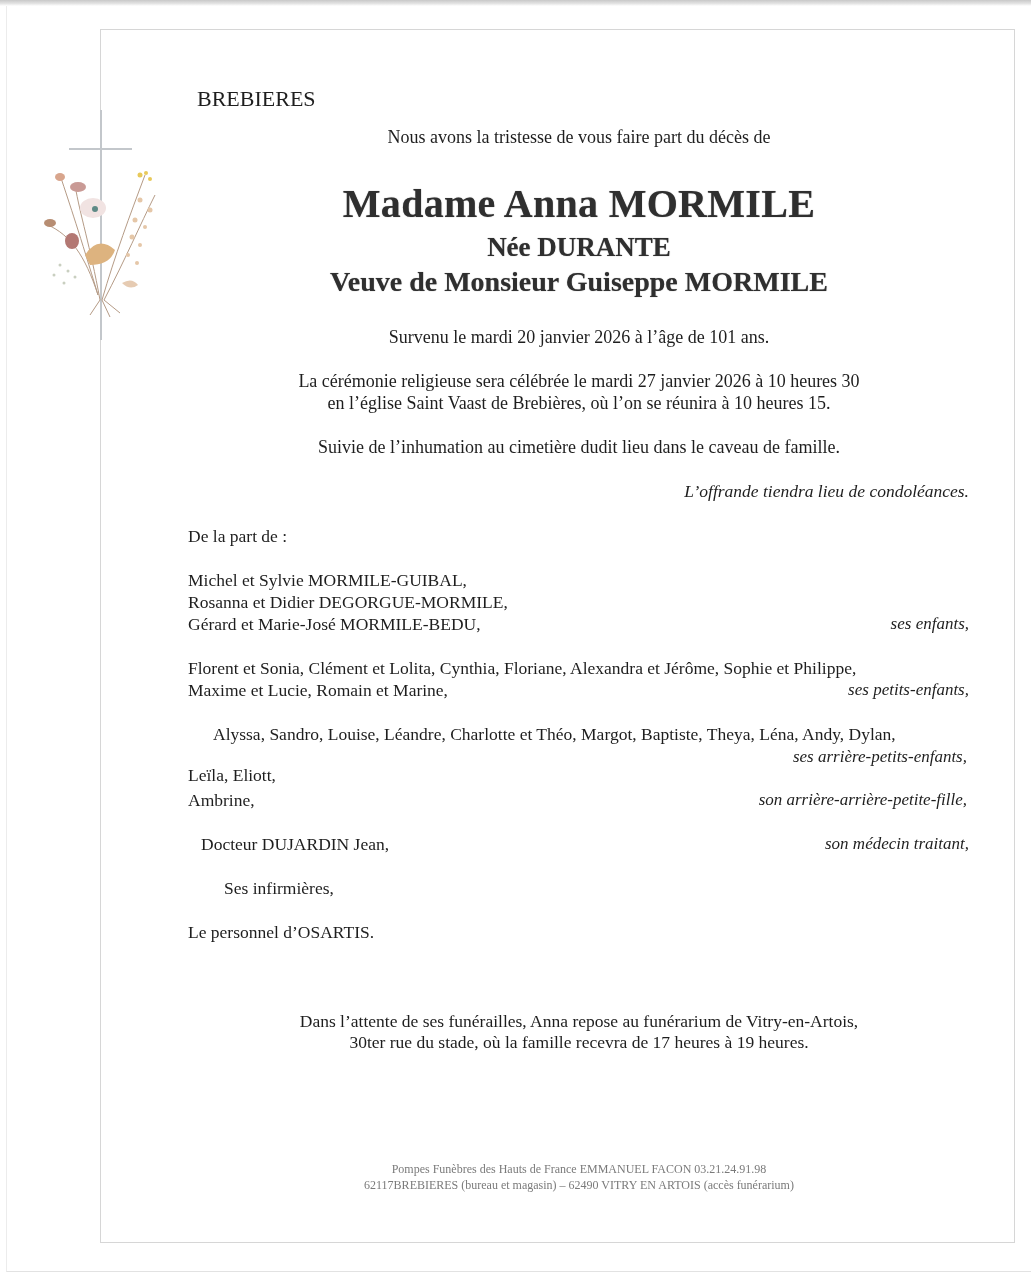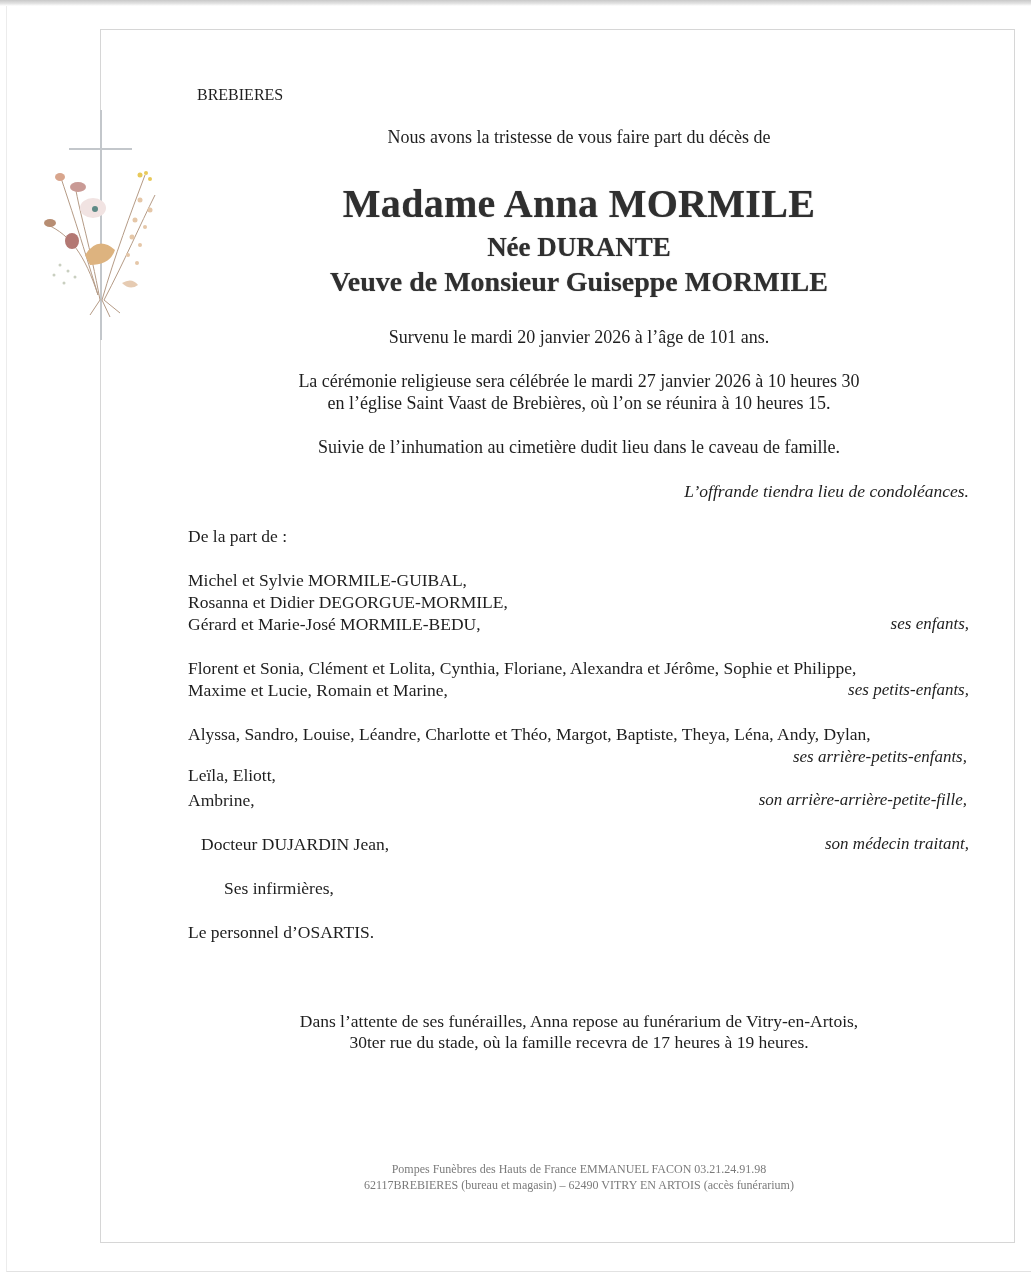--- a/index.html
+++ b/index.html
@@ -20,21 +20,21 @@
     border:1px solid #d6d6d6; box-sizing:border-box;
   }
   .cross-line {
     position:absolute; left:100px; top:110px; width:2px; height:230px; background:#c3c7cb;
   }
   .cross-bar {
     position:absolute; left:69px; top:148px; width:63px; height:2px; background:#c3c7cb;
   }
   .flowers { position:absolute; left:40px; top:165px; width:130px; height:160px; }
   .t { position:absolute; white-space:nowrap; margin:0; }
-  .city { left:197px; top:86px; font-size:16px;text-align:center; }
+  .city { left:197px; top:86px; font-size:22px;text-align:center; }
   .intro { top:127px; font-size:18px; left:0; width:1158px; text-align:center; }
   .name-main { top:180px; font-size:40px; font-weight:bold; color:#2f2f2f; left:0; width:1158px; text-align:center; letter-spacing:0.3px; text-shadow:0 0 1px #888; }
   .name-born { top:232px; font-size:27px; font-weight:bold; color:#2f2f2f; left:0; width:1158px; text-align:center; text-shadow:0 0 1px #888; }
   .name-widow { top:266px; font-size:28px; font-weight:bold; color:#2f2f2f; left:0; width:1158px; text-align:center; text-shadow:0 0 1px #888; }
   .body-line { font-size:18px; left:0; width:1158px; text-align:center; }
   .right-it { font-style:italic; font-size:17px; text-align:center; right:62px; }
   .left-txt { left:188px; font-size:17.5px; font-family:"Liberation Sans Narrow","Liberation Serif", serif; }
   .footer { font-size:12px; color:#7a7a7a; left:0; width:1158px; text-align:center; }
 </style>
 </head>
@@ -104,21 +104,21 @@
 
 <p class="t left-txt" style="top:570px;">Michel et Sylvie MORMILE-GUIBAL,</p>
 <p class="t left-txt" style="top:592px;">Rosanna et Didier DEGORGUE-MORMILE,</p>
 <p class="t left-txt" style="top:614px;">Gérard et Marie-José MORMILE-BEDU,</p>
 <p class="t right-it" style="top:614px;">ses enfants,</p>
 
 <p class="t left-txt" style="top:658px;font-family:Liberation Serif, serif;">Florent et Sonia, Clément et Lolita, Cynthia, Floriane, Alexandra et Jérôme, Sophie et Philippe,</p>
 <p class="t left-txt" style="top:680px;">Maxime et Lucie, Romain et Marine,</p>
 <p class="t right-it" style="top:680px;">ses petits-enfants,</p>
 
-<p class="t left-txt" style="top:724px;">Alyssa, Sandro, Louise, Léandre, Charlotte et Théo, Margot, Baptiste, Theya, Léna, Andy, Dylan,</p>
+<p class="t left-txt" style="top:724px;margin-left:25px;">Alyssa, Sandro, Louise, Léandre, Charlotte et Théo, Margot, Baptiste, Theya, Léna, Andy, Dylan,</p>
 <p class="t left-txt" style="top:765px;">Leïla, Eliott,</p>
 <p class="t right-it" style="top:747px; right:64px;">ses arrière-petits-enfants,</p>
 
 <p class="t left-txt" style="top:790px;">Ambrine,</p>
 <p class="t right-it" style="top:790px; right:64px;">son arrière-arrière-petite-fille,</p>
 
 <p class="t left-txt" style="top:834px;margin-left:13px;">Docteur DUJARDIN Jean,</p>
 <p class="t right-it" style="top:834px;">son médecin traitant,</p>
 
 <p class="t left-txt" style="top:878px;margin-left:36px;">Ses infirmières,</p>

